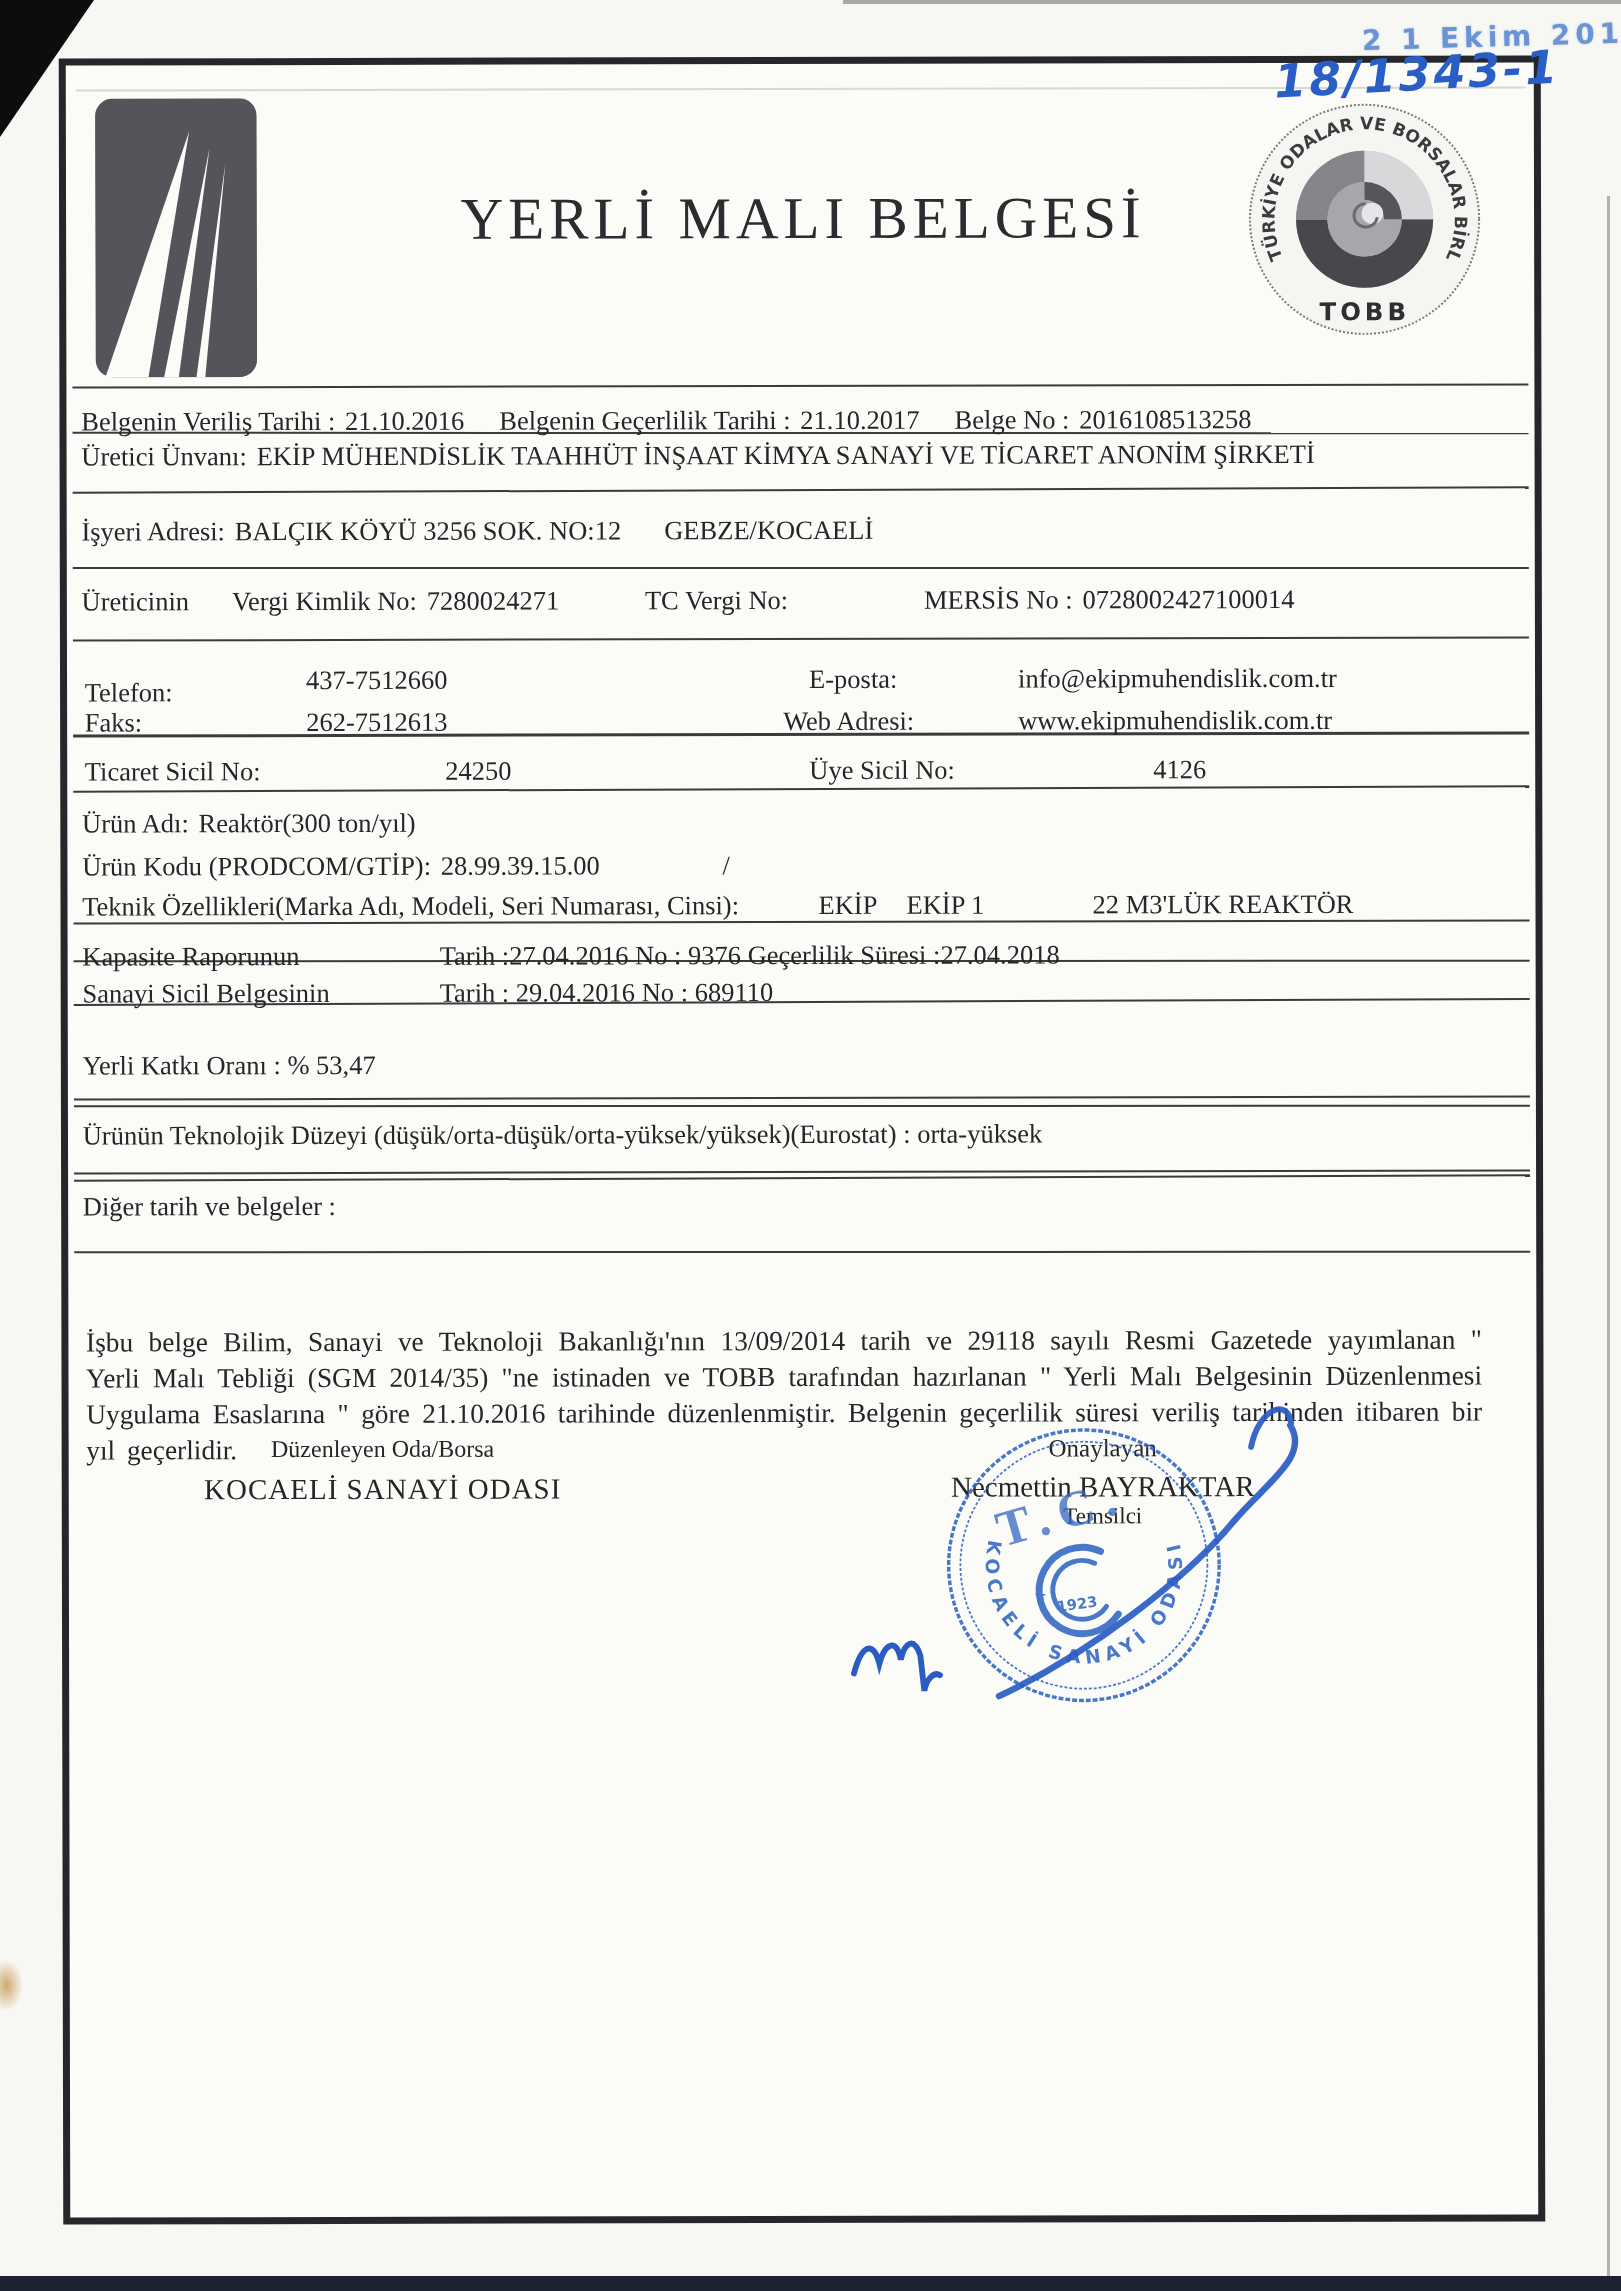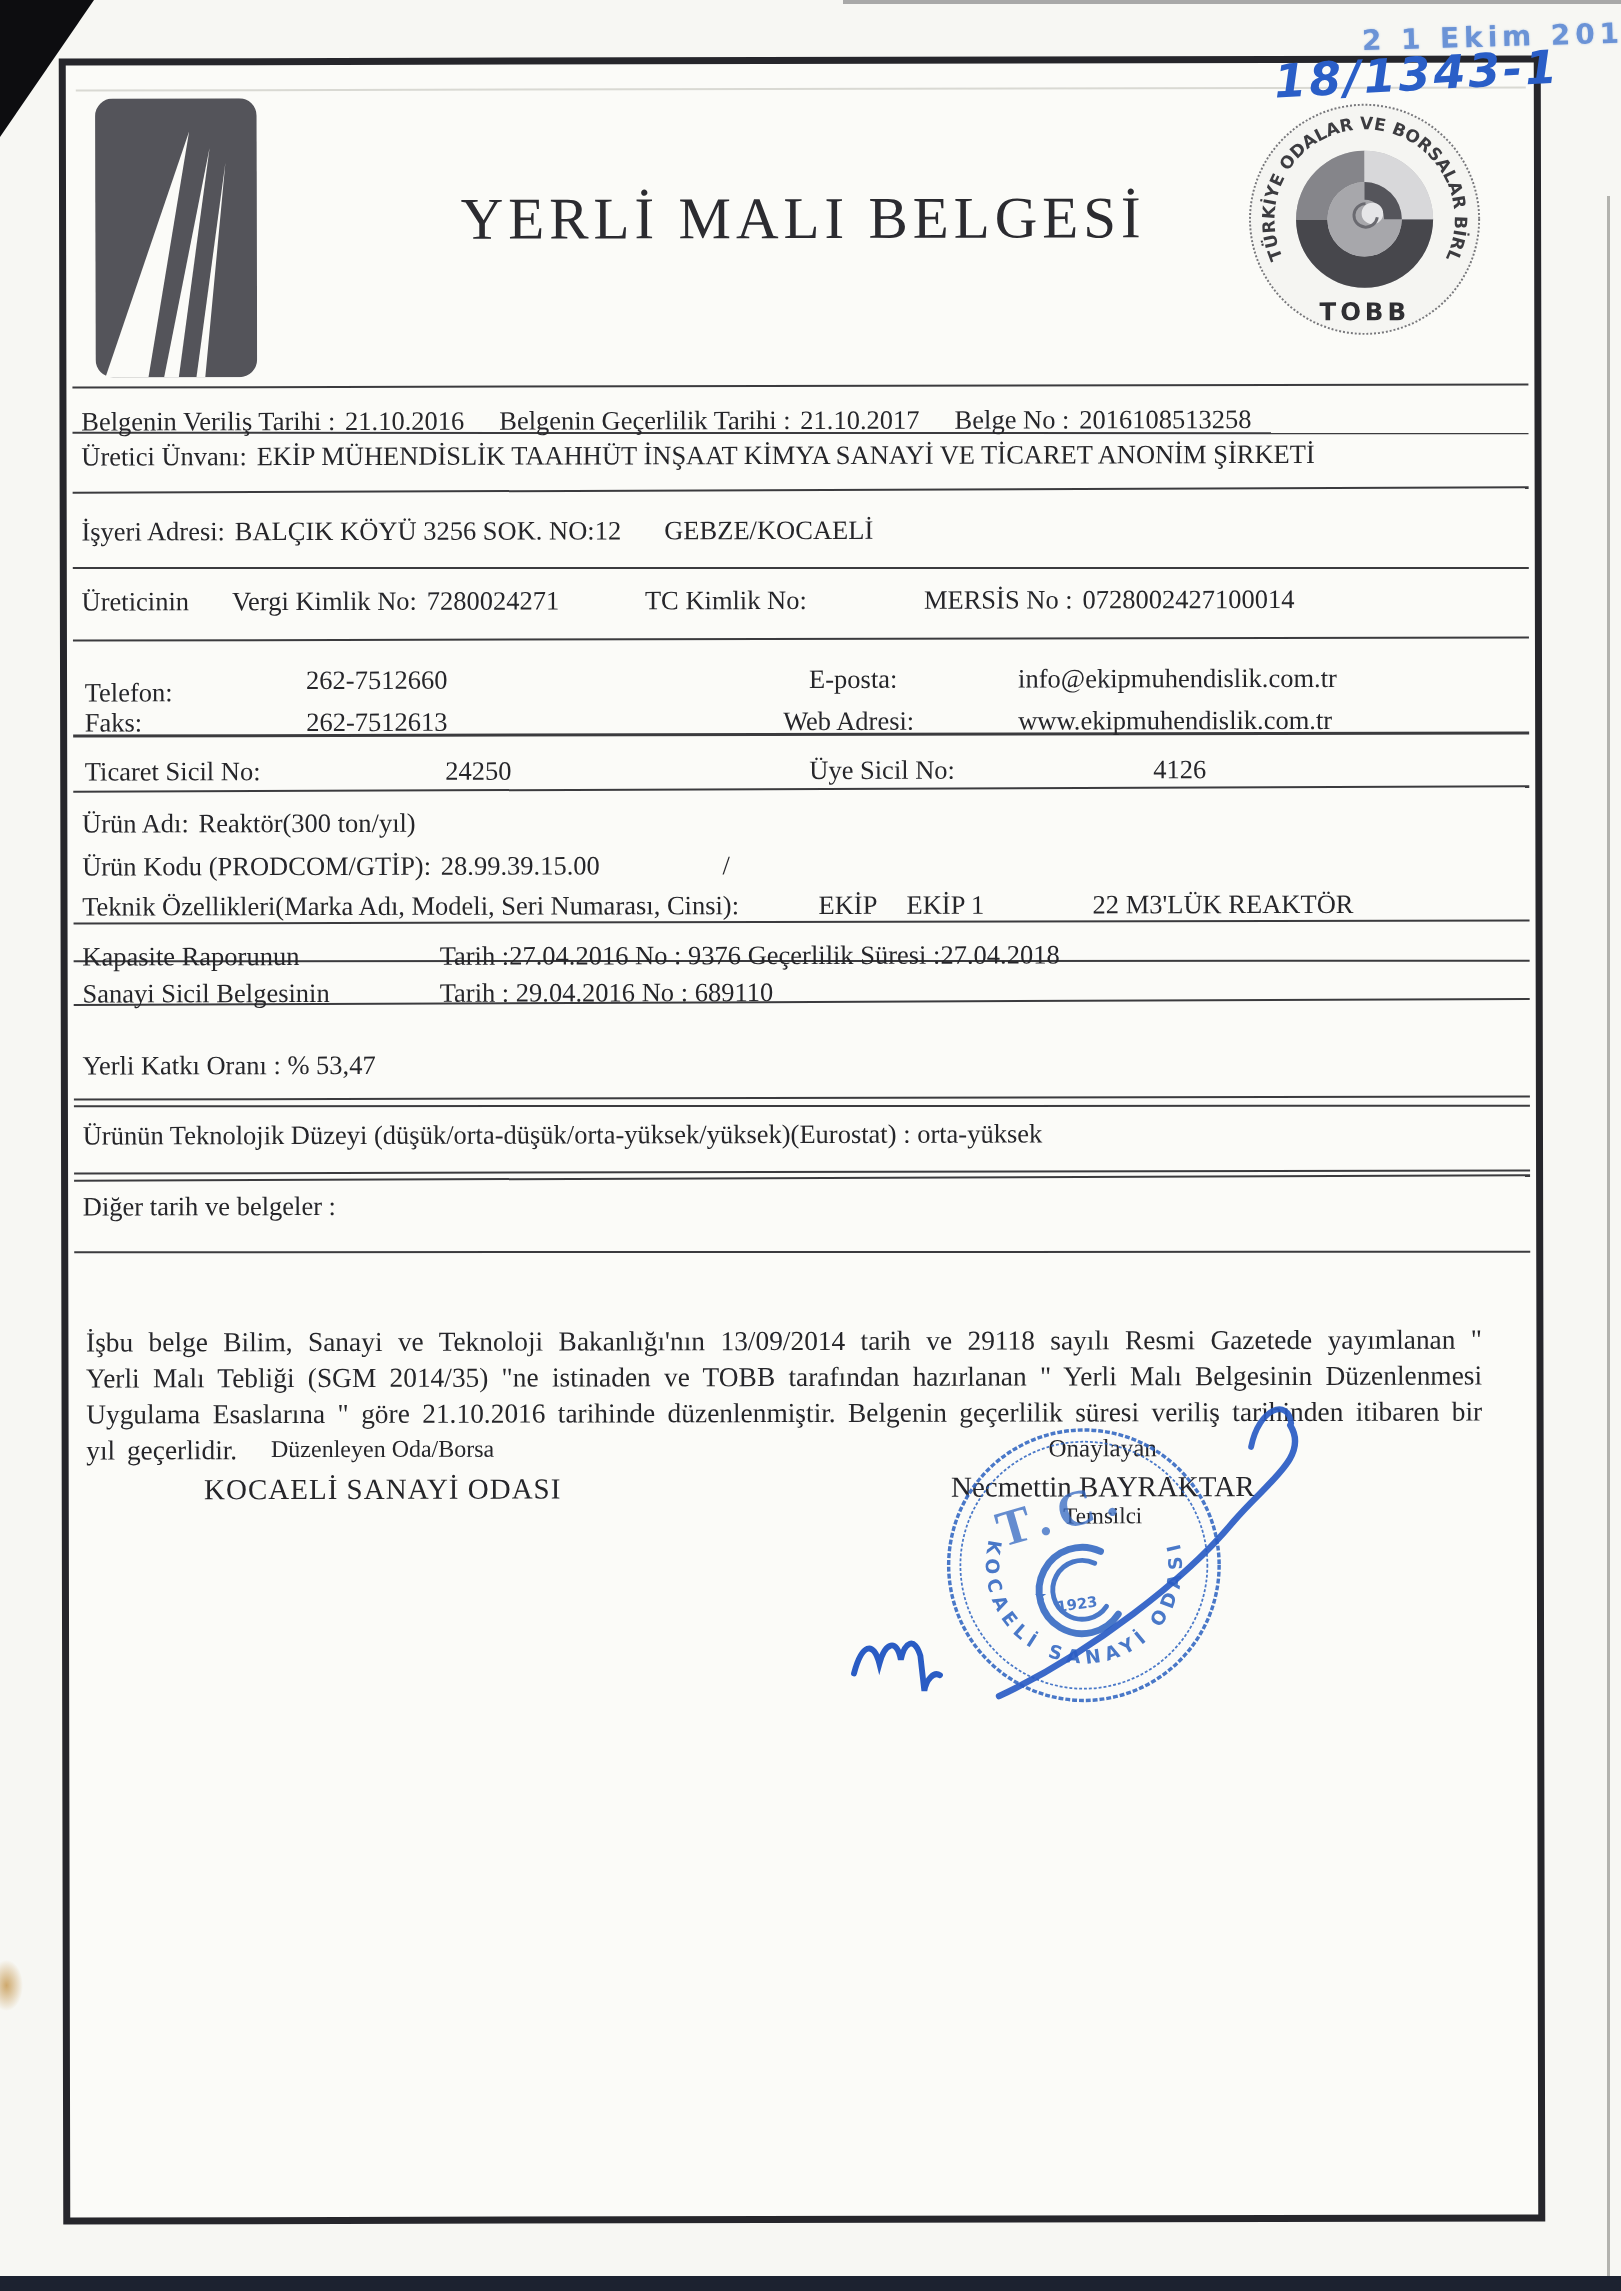--- a/index.html
+++ b/index.html
@@ -132,27 +132,27 @@
       <span class="lbl">Üretici Ünvanı:</span><span>EKİP MÜHENDİSLİK TAAHHÜT İNŞAAT KİMYA SANAYİ VE TİCARET ANONİM ŞİRKETİ</span>
     </div>
 
     <div class="txt" style="left:14.7px;top:451px">
       <span class="lbl">İşyeri Adresi:</span><span>BALÇIK KÖYÜ 3256 SOK. NO:12</span><span style="margin-left:43px">GEBZE/KOCAELİ</span>
     </div>
 
     <div>
       <span class="cell" style="left:14.7px;top:521px">Üreticinin</span>
       <span class="cell" style="left:165px;top:521px"><span class="lbl">Vergi Kimlik No:</span><span>7280024271</span></span>
-      <span class="cell" style="left:578px;top:521px">TC Kimlik No:</span>
+      <span class="cell" style="left:578px;top:521px">TC Vergi No:</span>
       <span class="cell" style="left:857px;top:521px"><span class="lbl">MERSİS No :</span><span>0728002427100014</span></span>
     </div>
 
     <div>
       <span class="cell" style="left:17.6px;top:612px">Telefon:</span>
-      <span class="cell" style="left:239px;top:600px">262-7512660</span>
+      <span class="cell" style="left:239px;top:600px">437-7512660</span>
       <span class="cell" style="left:742px;top:600px">E-posta:</span>
       <span class="cell" style="left:951px;top:600px">info@ekipmuhendislik.com.tr</span>
       <span class="cell" style="left:17.6px;top:642px">Faks:</span>
       <span class="cell" style="left:239px;top:642px">262-7512613</span>
       <span class="cell" style="left:716px;top:642px">Web Adresi:</span>
       <span class="cell" style="left:951px;top:642px">www.ekipmuhendislik.com.tr</span>
     </div>
 
     <div>
       <span class="cell" style="left:17.6px;top:691px">Ticaret Sicil No:</span>

